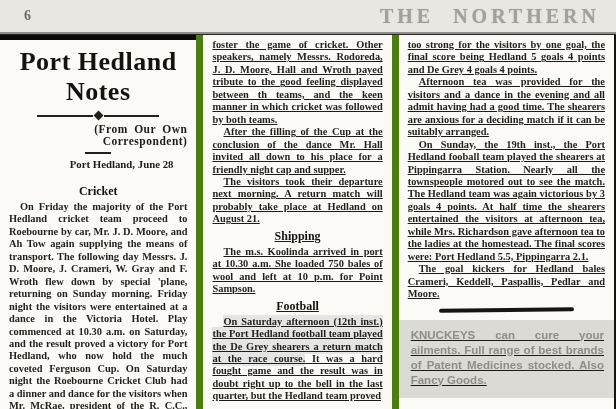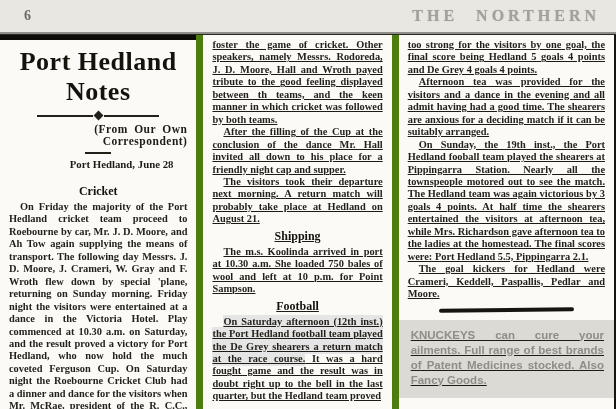--- a/index.html
+++ b/index.html
@@ -20,21 +20,21 @@
     padding: 0 16px 0 24px;
   }
   .page-number {
     font-weight: bold;
     font-size: 14px;
     color: #6b6a64;
     letter-spacing: 1px;
   }
   .masthead {
     font-weight: bold;
-    font-size: 16px;
+    font-size: 20px;
     color: #a3a29a;
     letter-spacing: 4px;
     word-spacing: 10px;
     text-shadow: 0 0 1px #b5b4ac;
   }
   .columns {
     display: flex;
     height: 375px;
     border-top: 1px solid #2a2822;
     background: #fbfaf6;
@@ -166,20 +166,20 @@
     <h2 class="section-heading">Shipping</h2>
     <p>The m.s. Koolinda arrived in port at 10.30 a.m. She loaded 750 bales of wool and left at 10 p.m. for Point Sampson.</p>
     <h2 class="section-heading">Football</h2>
     <p><mark class="highlight">On Saturday afternoon (12th inst.) the Port Hedland football team played the De Grey shearers a return match at the race course.</mark><span> It was a hard fought game and the result was in doubt right up to the bell in the last quarter, but the Hedland team proved</span></p>
   </div>
 
   <div class="col col-3">
     <p class="no-indent">too strong for the visitors by one goal, the final score being Hedland 5 goals 4 points and De Grey 4 goals 4 points.</p>
     <p>Afternoon tea was provided for the visitors and a dance in the evening and all admit having had a good time. The shearers are anxious for a deciding match if it can be suitably arranged.</p>
     <p>On Sunday, the 19th inst., the Port Hedland fooball team played the shearers at Pippingarra Station. Nearly all the townspeople motored out to see the match. The Hedland team was again victorious by 3 goals 4 points. At half time the shearers entertained the visitors at afternoon tea, while Mrs. Richardson gave afternoon tea to the ladies at the homestead. The final scores were: Port Hedland 5.5, Pippingarra 2.1.</p>
-    <p>The goal kickers for Hedland were Crameri, Keddell, Paspallis, Pedlar and Moore.</p>
+    <p>The goal kickers for Hedland bales Crameri, Keddell, Paspallis, Pedlar and Moore.</p>
     <div class="end-rule"></div>
     <div class="ad-block">
       <p>KNUCKEYS can cure your ailments. Full range of best brands of Patent Medicines stocked. Also Fancy Goods.</p>
     </div>
   </div>
 
 </div>
 
 </body></html>

